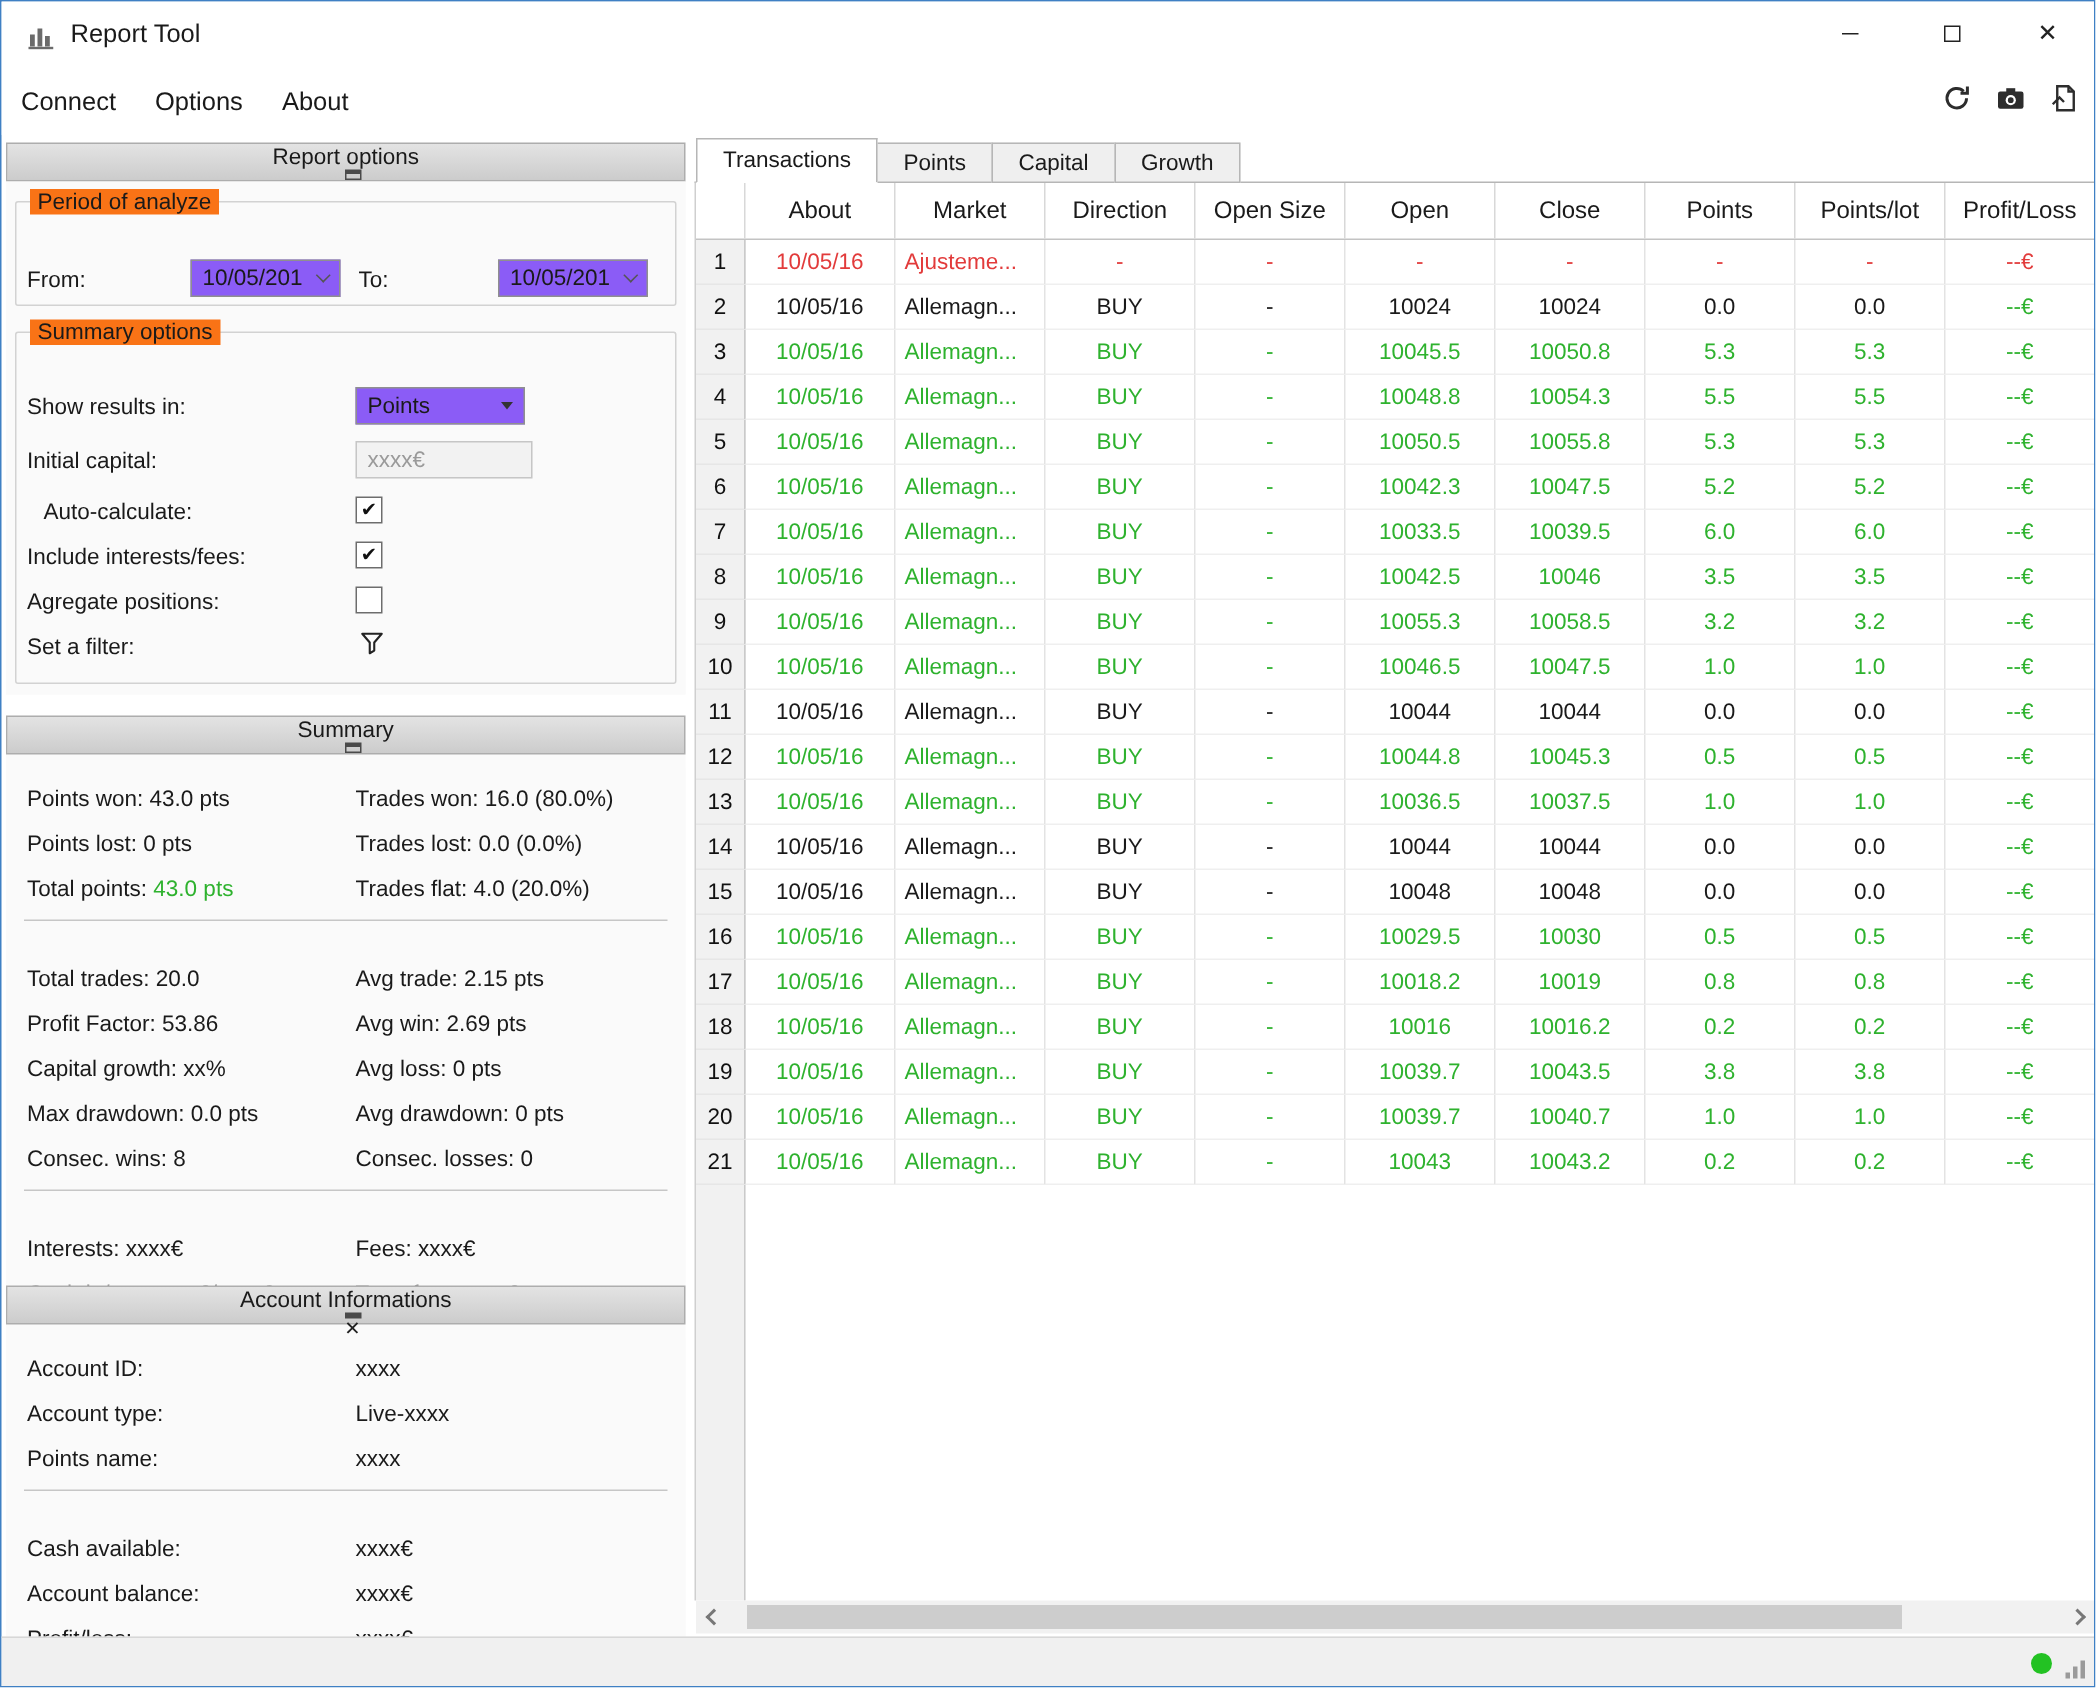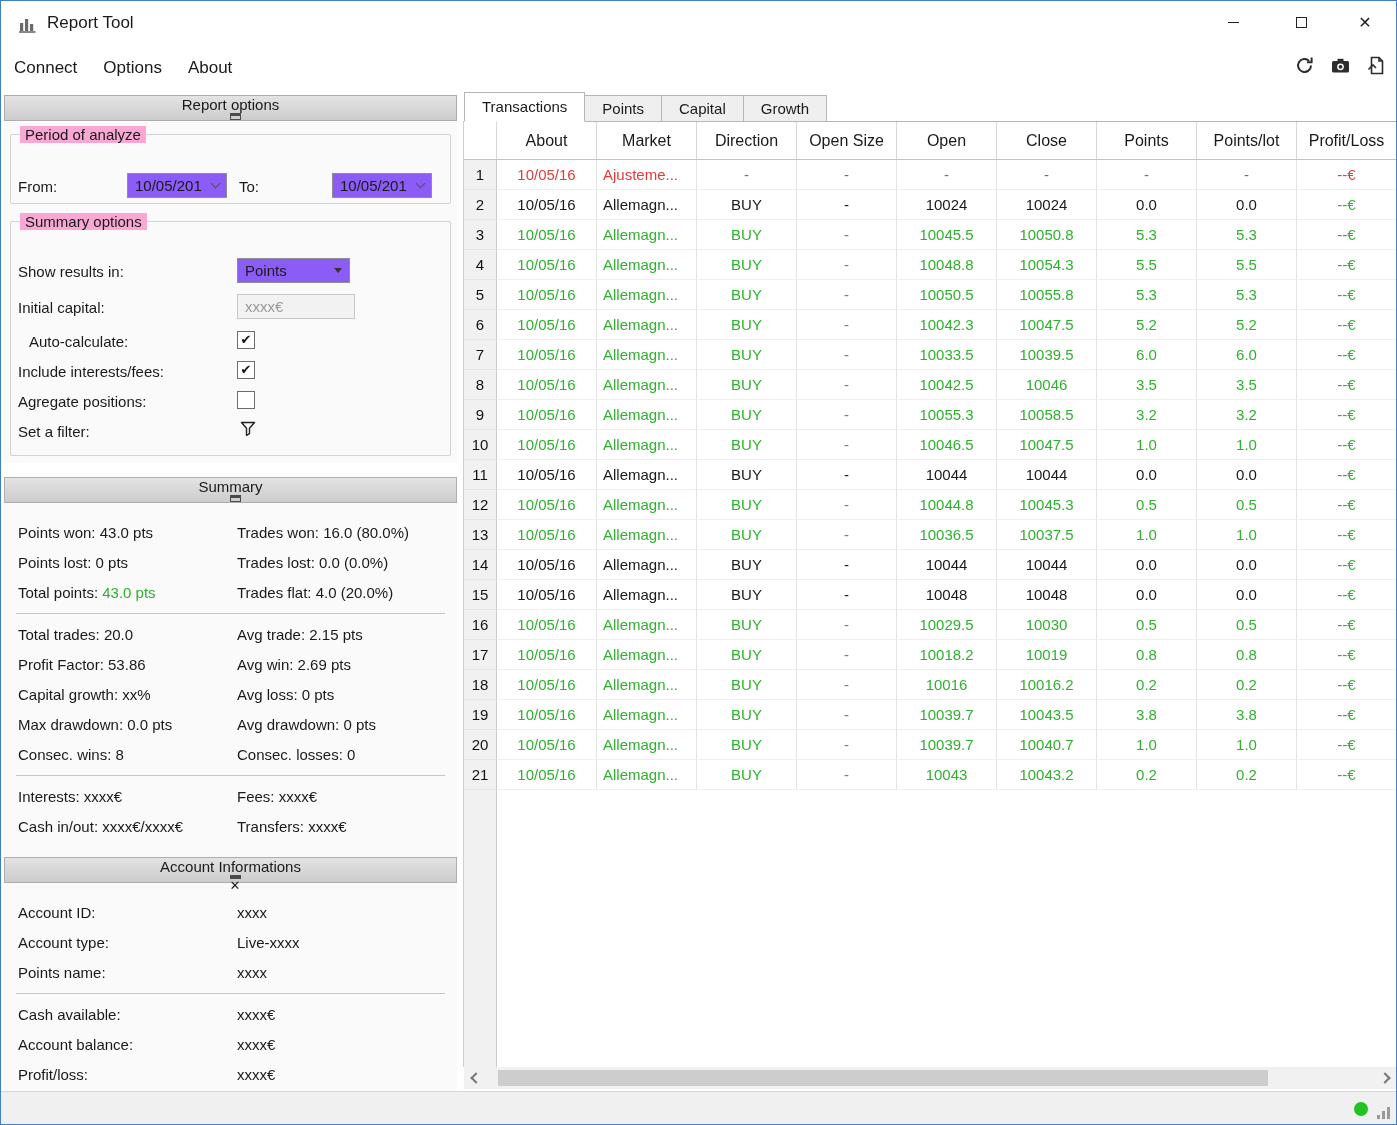--- a/index.html
+++ b/index.html
@@ -24,33 +24,33 @@
 
   
   .panel { position:absolute; left:3px; width:453px; background:#fafafa; }
   .panel-header { height:26px; background:linear-gradient(#e3e3e3,#cccccc); border:1px solid #adadad; display:flex; align-items:center; padding:0 7px; font-size:15px;flex-direction:column; }
   .panel-title { flex:1; }
   .float-icon { width:11px; height:10px; border:1px solid #4a4a4a; border-top-width:3px; margin-left:9px; }
   .panel-x { margin-left:9px; font-size:13px; line-height:1; color:#222; }
   .panel-body { position:relative; background:#fafafa; }
 
   .groupbox { position:absolute; border:1px solid #d2d2d2; border-radius:2px; }
-  .gb-legend { position:absolute; top:-9px; left:9px; background:#f9a8d4; padding:0 5px; font-size:15px; white-space:nowrap; }
+  .gb-legend { position:absolute; top:-9px; left:9px; background:#f97316; padding:0 5px; font-size:15px; white-space:nowrap; }
   .form-label { position:absolute; font-size:15px; white-space:nowrap; }
 
   .combo { position:absolute; height:25px; border:1px solid #8f8f8f; background:#8b5cf6; display:flex; align-items:center; padding:0 7px; font-size:15px; }
   .chev { margin-left:auto; width:7px; height:7px; border-right:1.5px solid #555; border-bottom:1.5px solid #555; transform:rotate(45deg); margin-top:-4px; }
   .tri { margin-left:auto; width:0; height:0; border-left:4px solid transparent; border-right:4px solid transparent; border-top:5px solid #333; }
 
   .text-input { position:absolute; height:25px; border:1px solid #c6c6c6; background:#f2f2f2; color:#9a9a9a; font-size:15px; padding:0 7px; font-family:inherit; }
   .checkbox { position:absolute; width:18px; height:18px; border:1px solid #6d6d6d; background:#fff; font-size:13px; line-height:16px; text-align:center; color:#111; }
   .funnel { position:absolute; }
 
   
-  .sum-block, .acc-block { margin:0 12px; padding:5px 0 6px 0; border-bottom:1px solid #c6c6c6; }
+  .sum-block, .acc-block { margin:18px 12px; padding:5px 0 6px 0; border-bottom:1px solid #c6c6c6; }
   .sum-block.last, .acc-block.last { border-bottom:none; }
   .sum-block.first, .acc-block.first { margin-top:9px; }
   .sum-row, .acc-row { display:grid; grid-template-columns:219px 1fr; height:30px; align-items:center; font-size:15px; padding-left:2px; }
   .stat-value.green { color:#2eb22e; }
 
   
   .tabbar { position:absolute; left:463px; top:91px; height:30px; display:flex; align-items:flex-end; z-index:5; }
   .tab { height:27px; line-height:25px; padding:0 17px; border:1px solid #b6b6b6; background:#efefef; font-size:15px; margin-right:-1px; }
   .tab.active { height:30px; line-height:28px; background:#fff; border-bottom:1px solid #fff; position:relative; z-index:6; }
 

